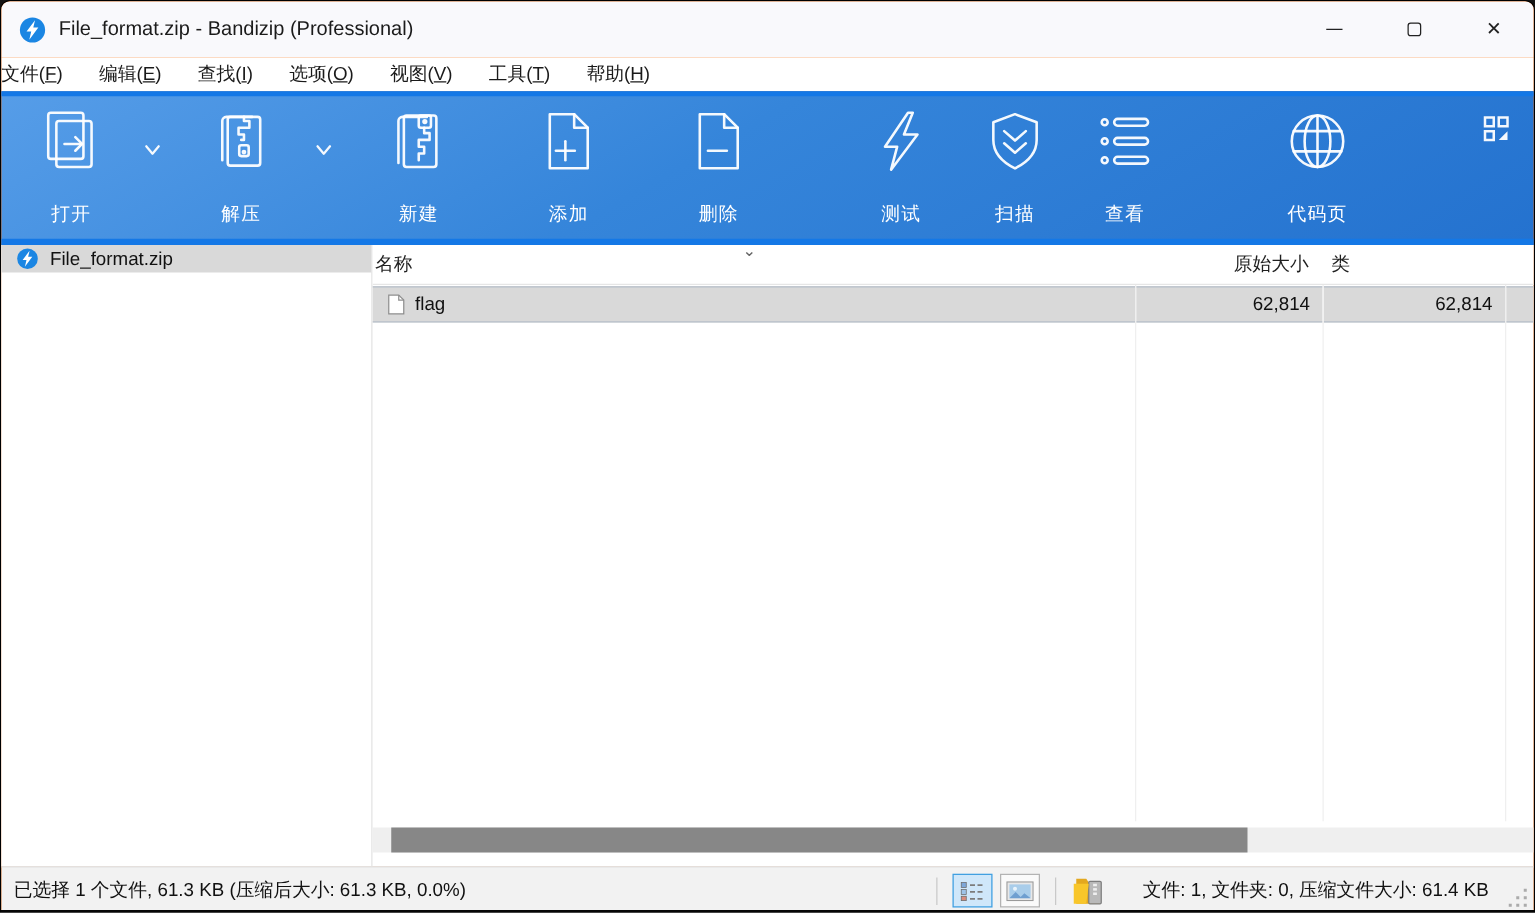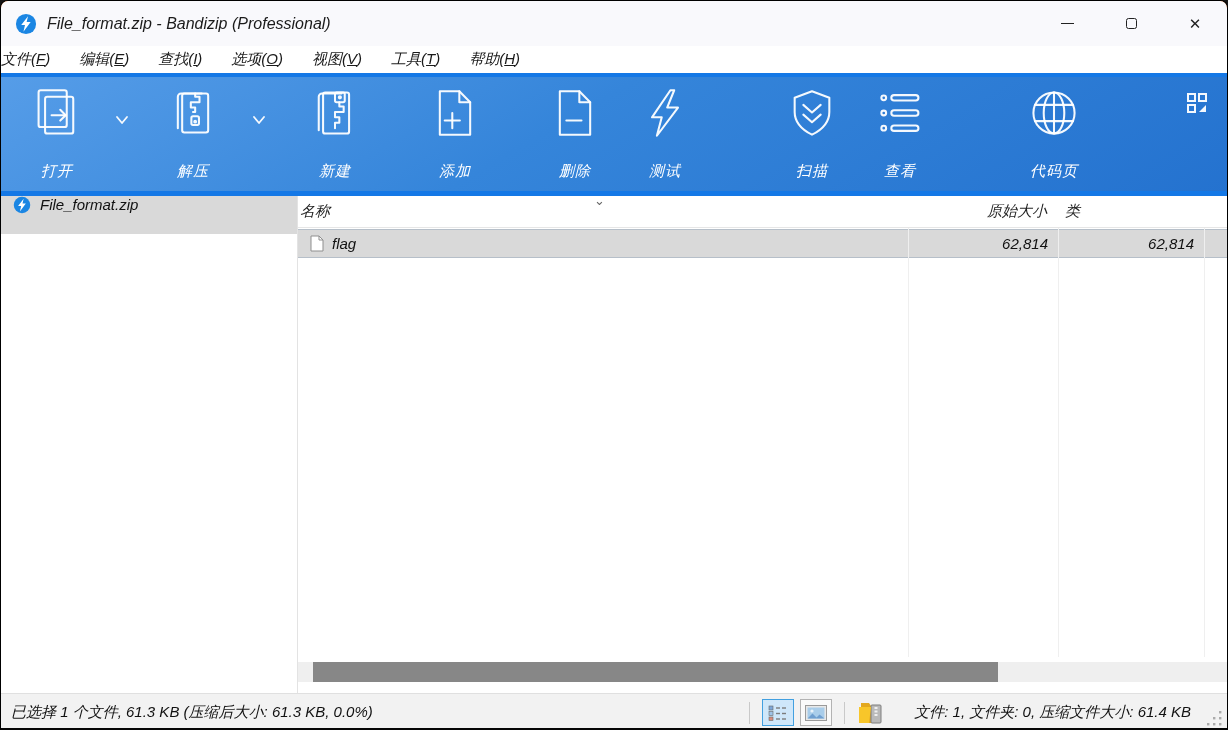--- a/index.html
+++ b/index.html
@@ -1,19 +1,19 @@
 <!DOCTYPE html>
 <html><head>
 <meta charset="utf-8">
 <style>
   * { margin:0; padding:0; box-sizing:border-box; }
   html,body { background:#141414; font-family:"Liberation Sans","DejaVu Sans",sans-serif; }
   .window{
     position:relative; width:1228px; height:730px; background:#f97316;
-    border-radius:8px 8px 0 0; overflow:hidden; border:1px solid #000; border-bottom:2px solid #060606;font-style:italic;
+    border-radius:8px 8px 0 0; overflow:hidden; border:1px solid #000; border-bottom:2px solid #060606;
   }
   
   .titlebar{ height:45px; background:#f9f9fc; display:flex; align-items:center; padding-left:14px; }
   .app-logo{ width:22px; height:22px; flex:none; }
   .title-text{ margin-left:10px; font-size:16px; color:#1b1b1b; }
   .win-controls{ margin-left:auto; display:flex; height:100%; }
   .win-btn{ width:64px; height:100%; display:flex; align-items:center; justify-content:center; cursor:default; }
   .min-glyph{ width:13px; height:0; border-top:1.6px solid #222; }
   .max-glyph{ width:11px; height:11px; border:1.4px solid #222; border-radius:2.5px; }
   .close-glyph{ font-size:15px; color:#222; line-height:1; }
@@ -29,21 +29,21 @@
   .tool{ position:absolute; top:14px; width:96px; height:96px; display:flex; flex-direction:column;
     align-items:center; justify-content:space-between; cursor:default; }
   .tool svg{ width:52px; height:52px; display:block; }
   .tool-label{ font-size:15px; color:#ffffff; letter-spacing:1px; padding-bottom:2px; }
   .tool-chevron{ position:absolute; top:40px; width:18px; height:14px; cursor:default; }
   .customize-btn{ position:absolute; top:18px; right:18px; width:24px; height:24px; cursor:default; }
   .icon-stroke{ fill:none; stroke:rgba(255,255,255,.95); stroke-width:1.9; stroke-linecap:round; stroke-linejoin:round; }
   
   .content{ display:flex; height:497px; background:#fff; }
   .sidebar{ width:297px; flex:none; border-right:1px solid #e3e3e3; background:#fff; }
-  .tree-item{ height:38px; display:flex; align-items:flex-start; gap:9px; padding-left:12px; font-size:15px; color:#111; }
+  .tree-item{ height:22px; display:flex; align-items:center; gap:9px; padding-left:12px; font-size:15px; color:#111; }
   .tree-item.selected{ background:#d9d9d9; }
   .tree-item svg{ width:18px; height:18px; flex:none; }
   .listpane{ position:relative; flex:1; overflow:hidden; }
   .col-sep{ position:absolute; top:0; bottom:36px; width:1px; background:#efefef; }
   .list-header{ position:relative; display:grid; grid-template-columns:610px 149px 145px 1fr;
     height:32px; border-bottom:1px solid #e6e6e6; background:#fff; }
   .hcell{ display:flex; align-items:center; font-size:15px; color:#1f1f1f; white-space:nowrap; overflow:hidden; }
   .hcell.left{ padding-left:2px; }
   .hcell.right{ justify-content:flex-end; padding-right:10px; }
   .hcell.type{ padding-left:8px; }
@@ -154,21 +154,21 @@
 
     <div class="tool" style="left:526px">
       <svg viewBox="0 0 48 48">
         <path class="icon-stroke" d="M10 44 V4 h18 l10 10 v30 z"></path>
         <path class="icon-stroke" d="M28 4 v10 h10"></path>
         <line class="icon-stroke" x1="16" y1="31" x2="30" y2="31"></line>
       </svg>
       <span class="tool-label">删除</span>
     </div>
 
-    <div class="tool" style="left:616px">
+    <div class="tool" style="left:672px">
       <svg viewBox="0 0 48 48">
         <path class="icon-stroke" d="M29 3 L12 28 h9 L16.5 45 L36 19 h-10 L32.5 3 z"></path>
       </svg>
       <span class="tool-label">测试</span>
     </div>
 
     <div class="tool" style="left:763px">
       <svg viewBox="0 0 48 48">
         <path class="icon-stroke" d="M24 4 L40 10 V23 c0 10-7 16.5-16 21 C15 39.5 8 33 8 23 V10 Z"></path>
         <polyline class="icon-stroke" points="16,16.5 24,23.5 32,16.5"></polyline>

